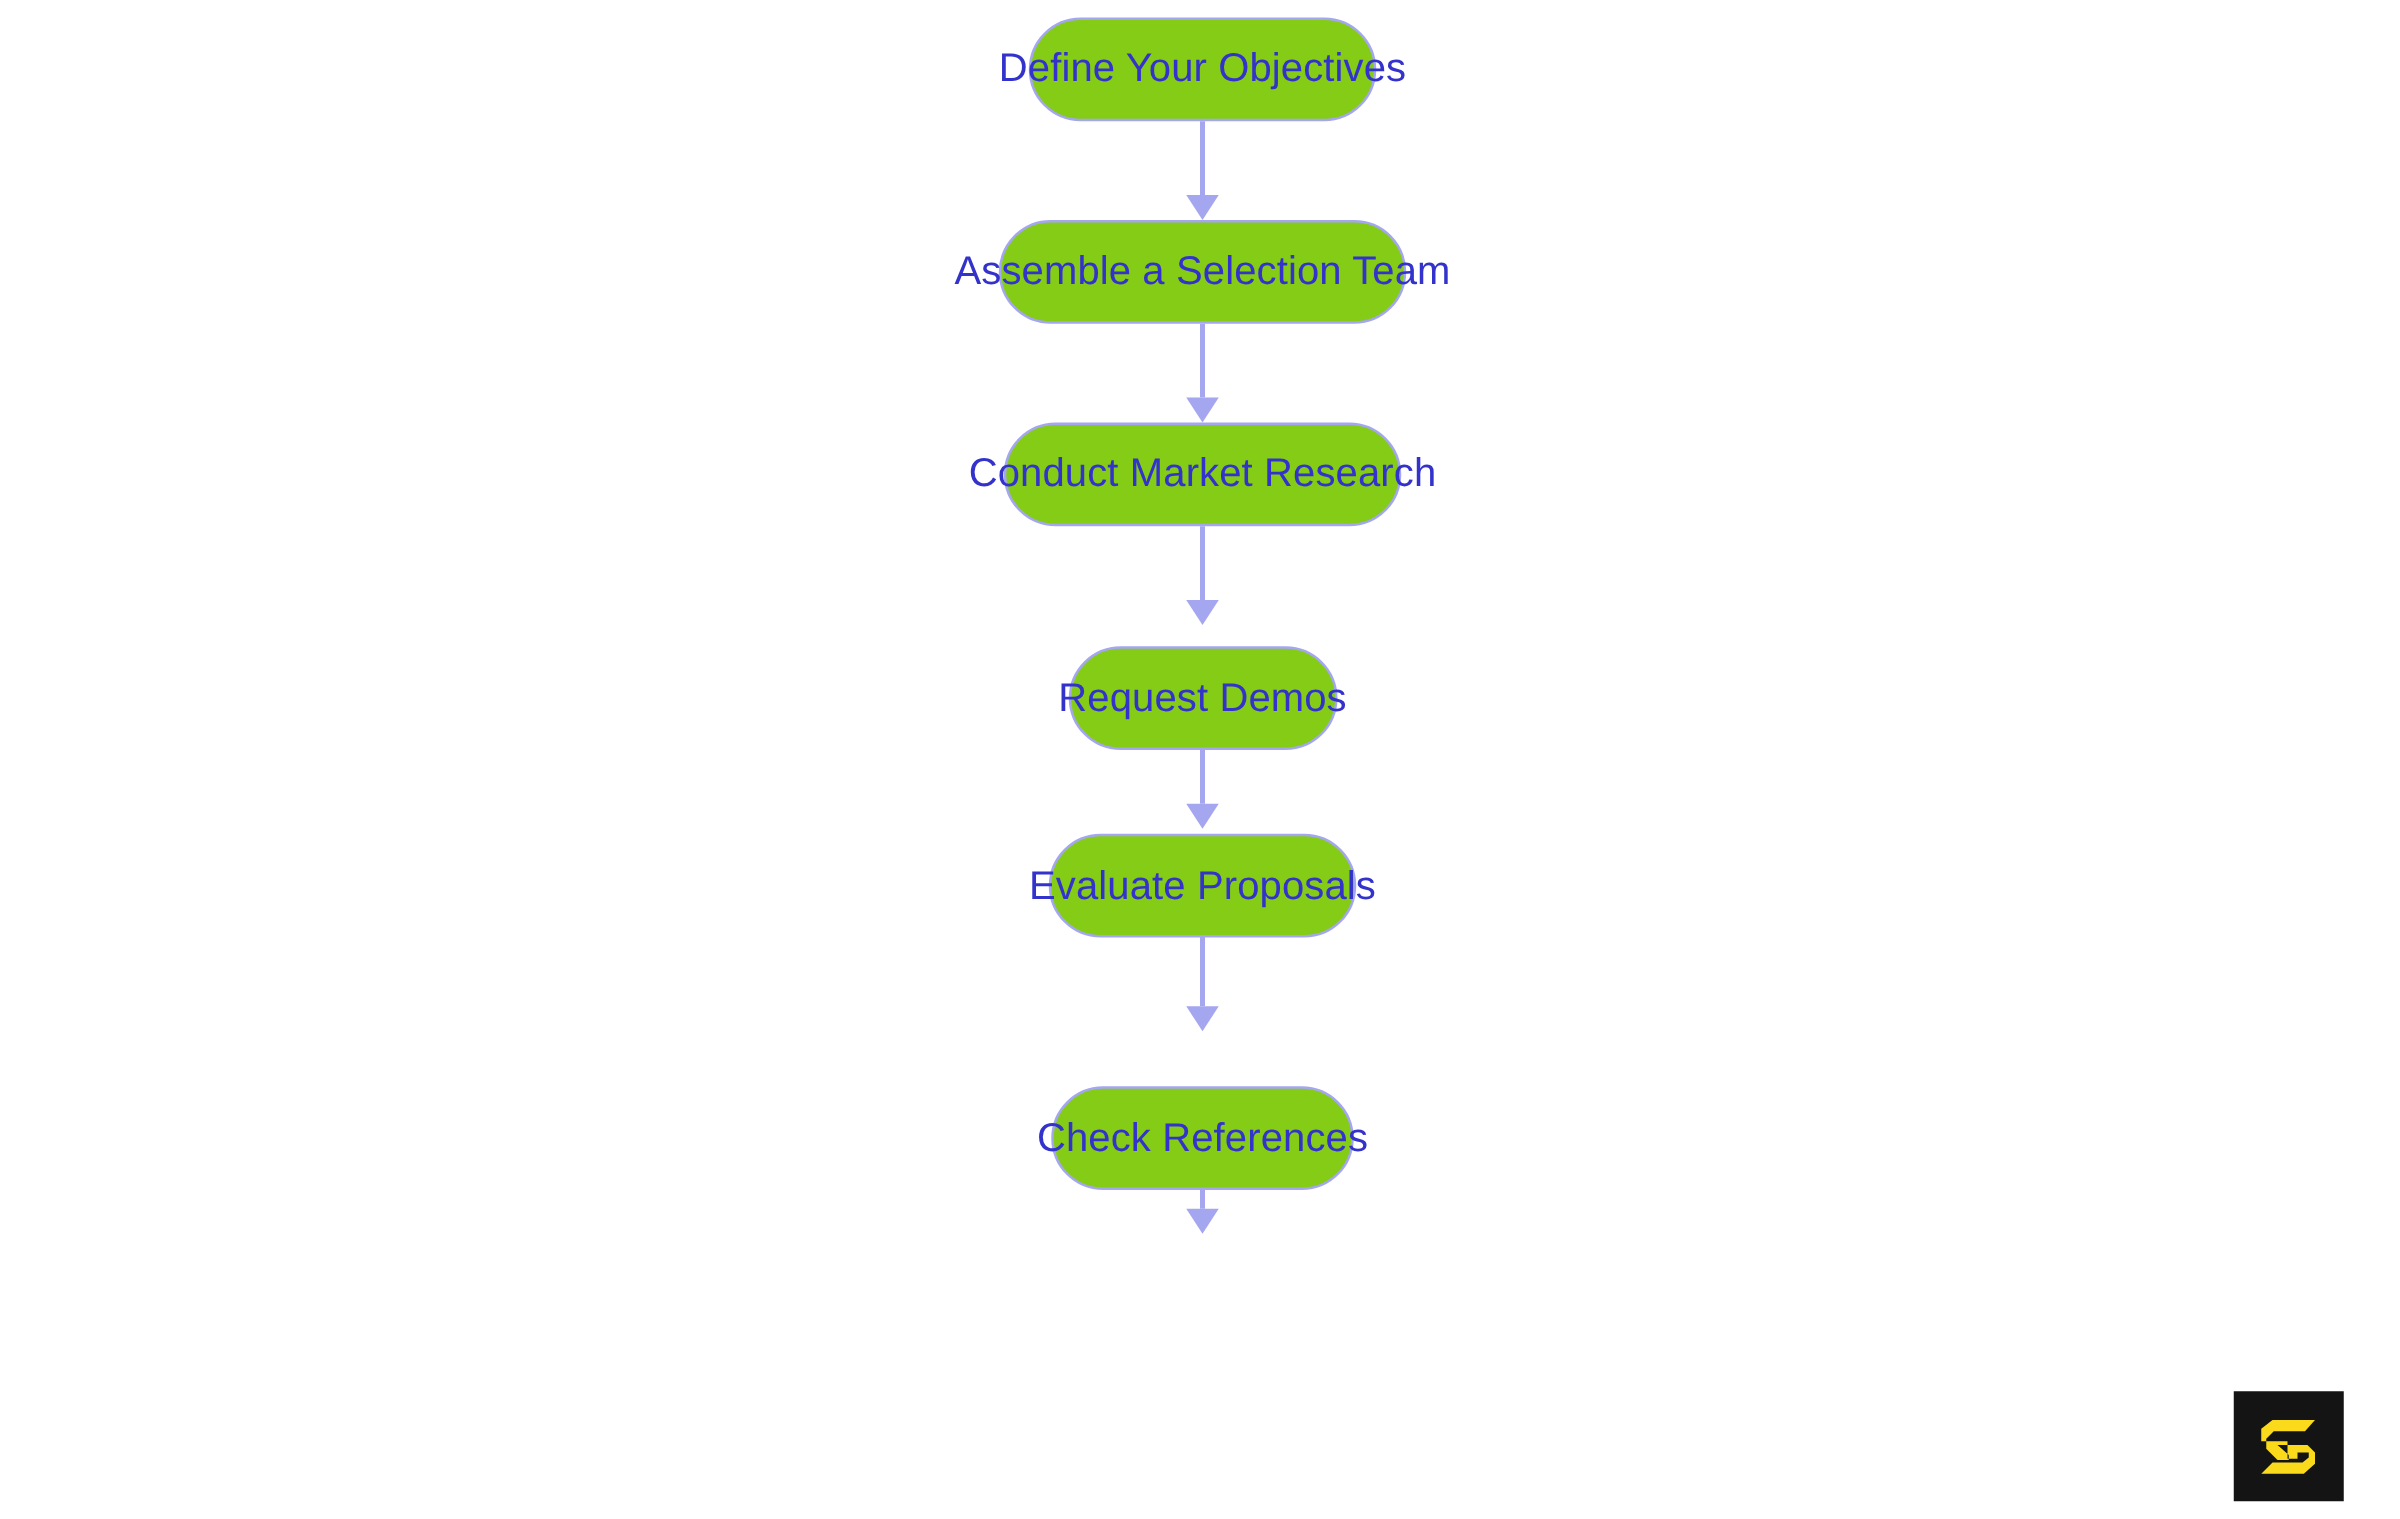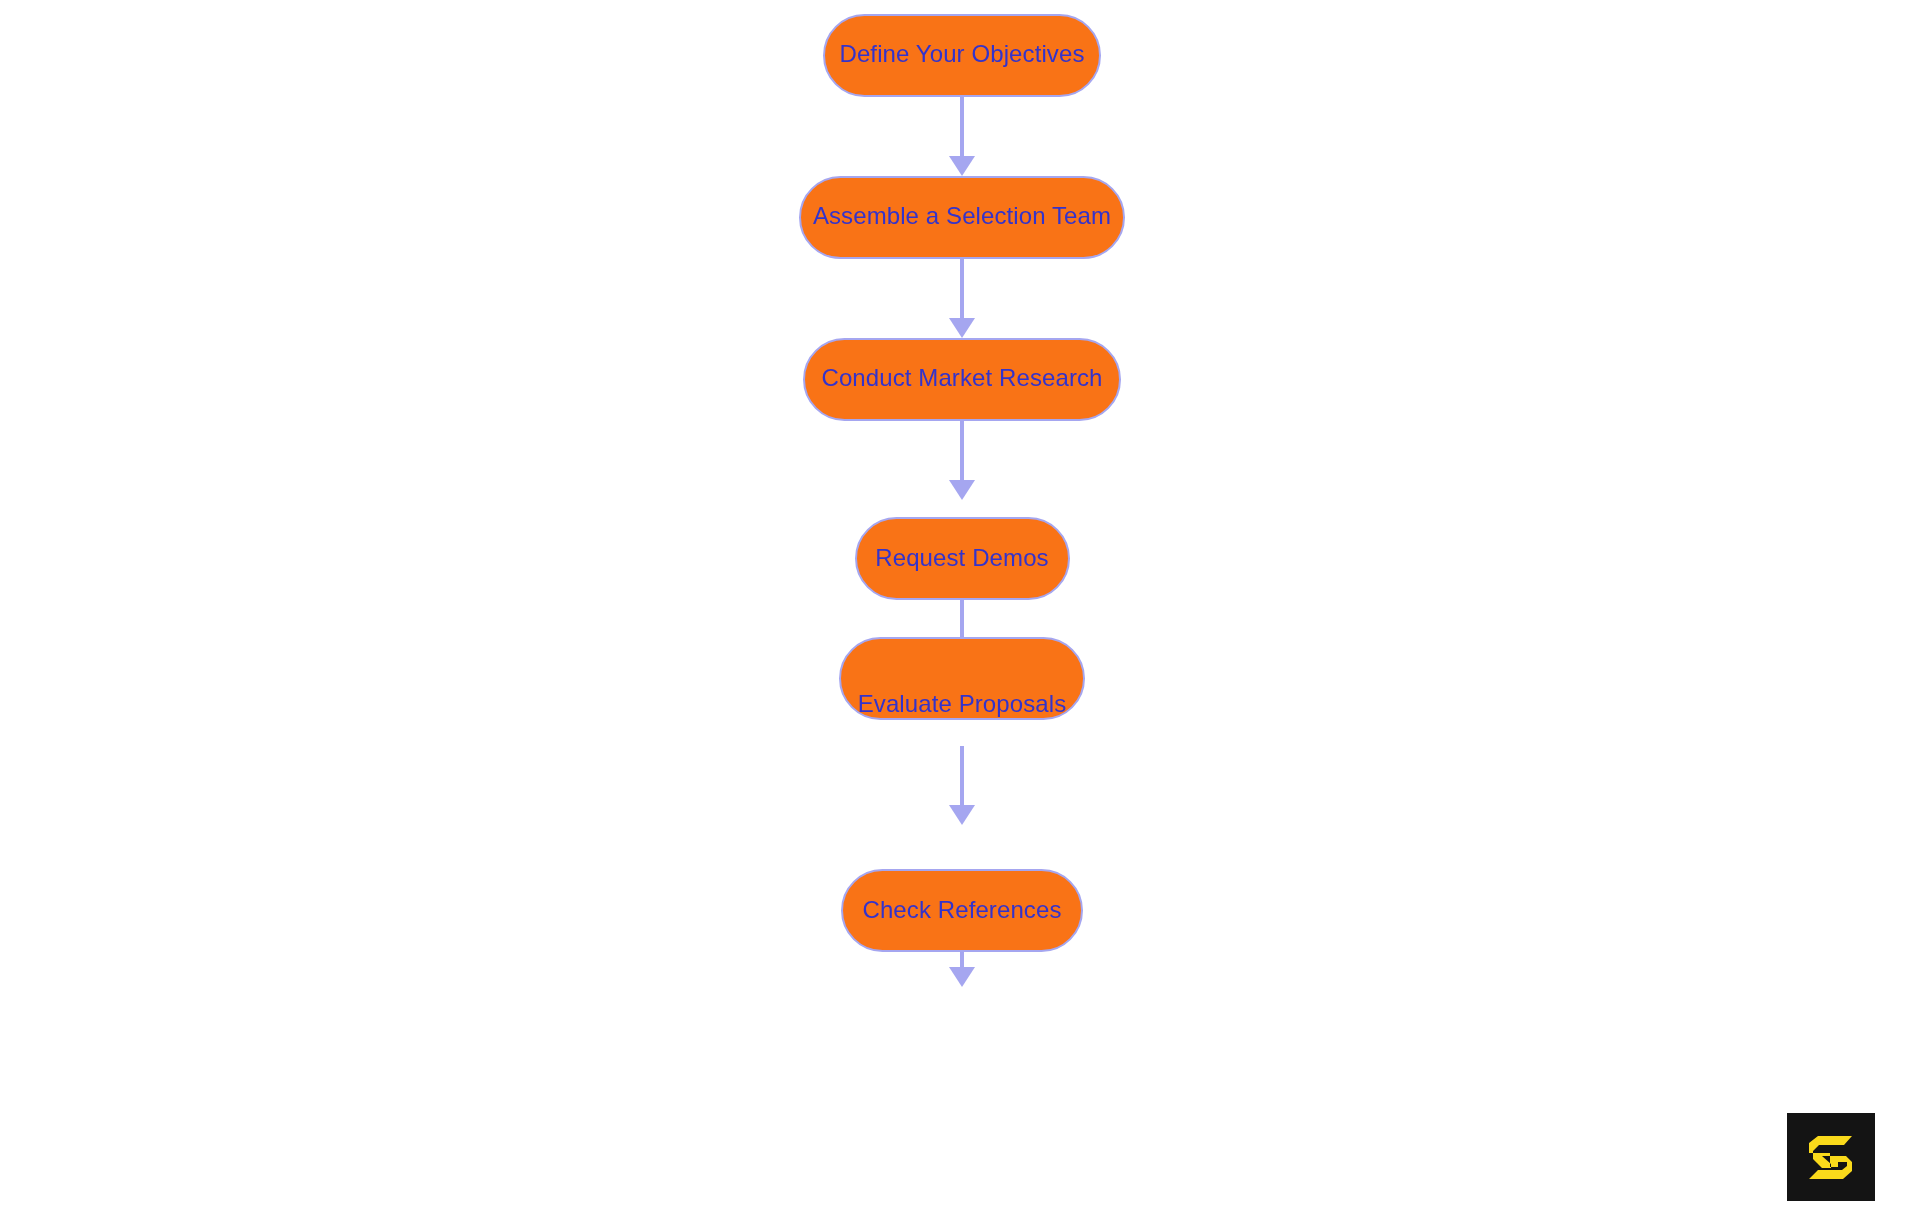--- a/index.html
+++ b/index.html
@@ -19,29 +19,29 @@
     position: absolute;
     left: 0;
     top: 0;
     width: 1920px;
     height: 1215px;
   }
 
   .flow-node {
     position: absolute;
     box-sizing: border-box;
-    background: #f97316;
+    background: #84cc16;
     border: 2px solid #a5a6f0;
     border-radius: 999px;
     display: flex;
     align-items: center;
     justify-content: center;
     color: #3333cc;
     font-family: "Liberation Sans", sans-serif;
-    font-size: 24px;
+    font-size: 32px;
     font-weight: 400;
     letter-spacing: 0.1px;
     white-space: nowrap;
     user-select: none;
   }
 
   .node-label {
     display: block;
     line-height: 1;
     padding-bottom: 2px;
@@ -120,21 +120,21 @@
   </div>
   <div class="flow-node" id="node-1" style="width: 326px; height: 83px; left: 799px; top: 175.5px;">
     <span class="node-label">Assemble a Selection Team</span>
   </div>
   <div class="flow-node" id="node-2" style="width: 318px; height: 83px; left: 803px; top: 337.5px;">
     <span class="node-label">Conduct Market Research</span>
   </div>
   <div class="flow-node" id="node-3" style="width: 215px; height: 83px; left: 854.5px; top: 517px;">
     <span class="node-label">Request Demos</span>
   </div>
-  <div class="flow-node" id="node-4" style="width: 246px; height: 83px; left: 839px; top: 637px; align-items: flex-end;">
+  <div class="flow-node" id="node-4" style="width: 246px; height: 83px; left: 839px; top: 667px;">
     <span class="node-label">Evaluate Proposals</span>
   </div>
   <div class="flow-node" id="node-5" style="width: 242px; height: 83px; left: 841px; top: 869px;">
     <span class="node-label">Check References</span>
   </div>
 
 </div>
 
 <div id="brand-logo" style="left: 1787px; top: 1113px; width: 88px; height: 88px; background: rgb(20, 20, 20);">
   <svg width="62" height="62" viewBox="0 0 62 62" aria-hidden="true">

